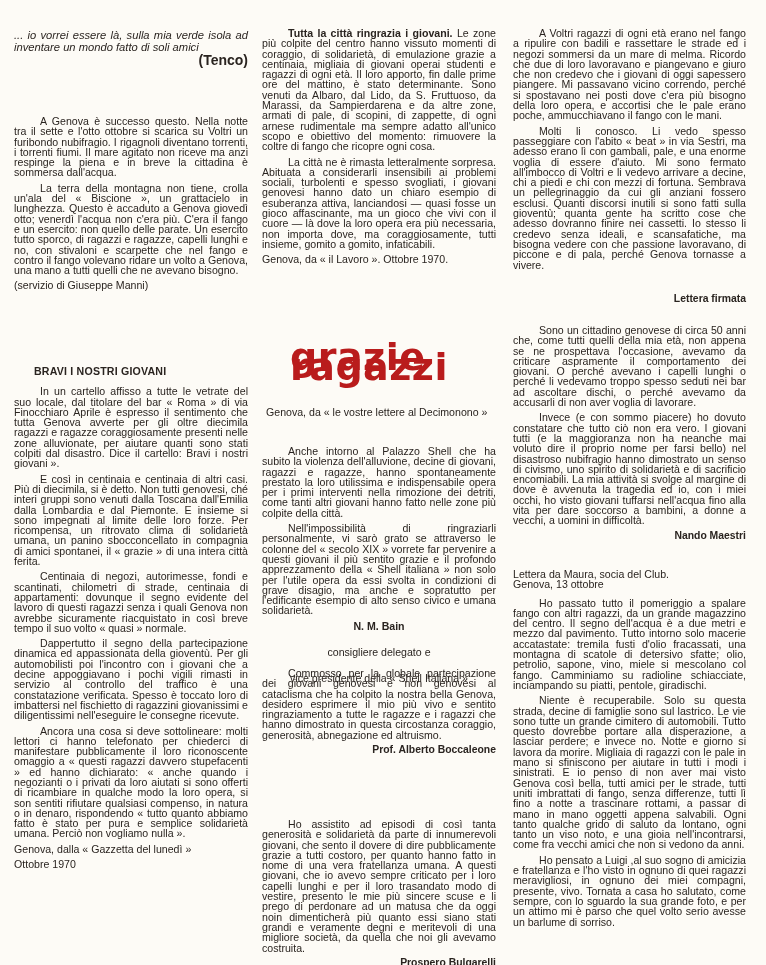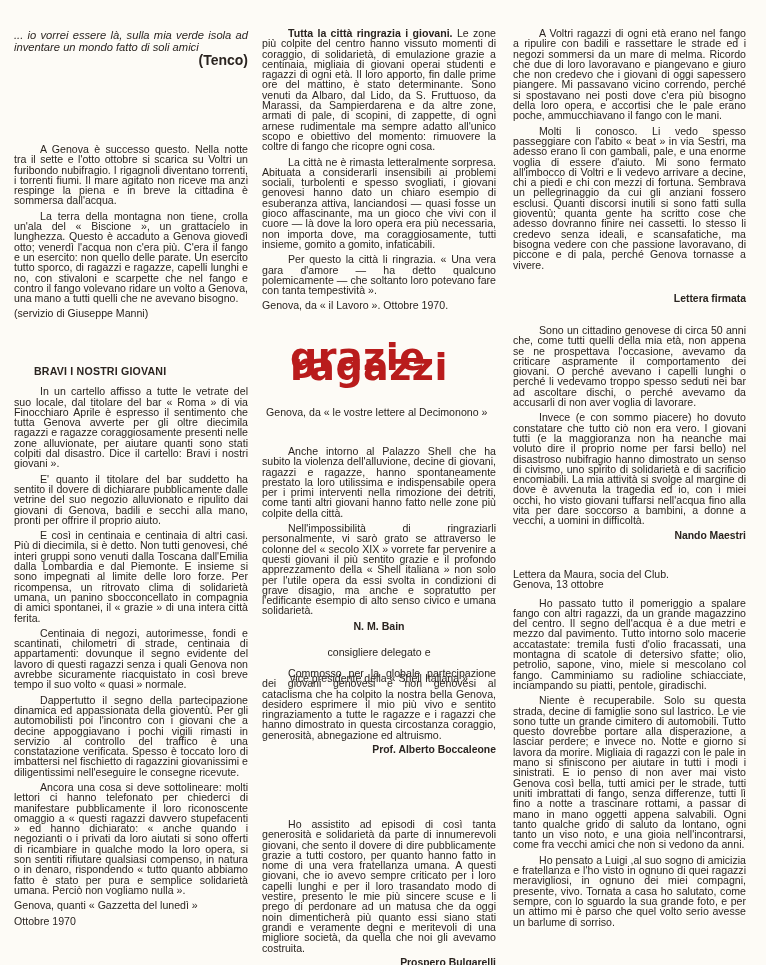--- a/index.html
+++ b/index.html
@@ -25,43 +25,41 @@
   .title { font-family: "DejaVu Sans", sans-serif; font-weight: bold; font-size: 38px; letter-spacing: 0.5px; color: #b91c1c; }
   .center { text-align: center; }
 </style>
 </head>
 <body>
 
 <div class="epigraph">... io vorrei essere là, sulla mia verde isola ad inventare un mondo fatto di soli amici</div>
 <div class="epi-author">(Tenco)</div>
 
 <div class="col" id="c1">
-  <div class="abs" style="top:116px;width:234px;margin-top:28px;">
+  <div class="abs" style="top:116px;width:234px;">
     <p>A Genova è successo questo. Nella notte tra il sette e l'otto ottobre si scarica su Voltri un furibondo nubifragio. I rigagnoli diventano torrenti, i torrenti fiumi. Il mare agitato non riceve ma anzi respinge la piena e in breve la cittadina è sommersa dall'acqua.</p>
     <p>La terra della montagna non tiene, crolla un'ala del « Biscione », un grattacielo in lunghezza. Questo è accaduto a Genova giovedì otto; venerdì l'acqua non c'era più. C'era il fango e un esercito: non quello delle parate. Un esercito tutto sporco, di ragazzi e ragazze, capelli lunghi e no, con stivaloni e scarpette che nel fango e contro il fango volevano ridare un volto a Genova, una mano a tutti quelli che ne avevano bisogno.</p>
     <p class="noindent">(servizio di Giuseppe Manni)</p>
   </div>
   <div class="abs" style="top:366px;width:234px;">
     <p class="noindent heading" style="margin-bottom:10px;">BRAVI I NOSTRI GIOVANI</p>
     <p>In un cartello affisso a tutte le vetrate del suo locale, dal titolare del bar « Roma » di via Finocchiaro Aprile è espresso il sentimento che tutta Genova avverte per gli oltre diecimila ragazzi e ragazze coraggiosamente presenti nelle zone alluvionate, per aiutare quanti sono stati colpiti dal disastro. Dice il cartello: Bravi i nostri giovani ».</p>
-    <p>E' quanto il titolare del bar suddetto ha sentito il dovere di dichiarare pubblicamente dalle vetrine del suo negozio alluvionato e ripulito dai giovani di Genova, badili e secchi alla mano, pronti per offrire il proprio aiuto.</p>
     <p>E così in centinaia e centinaia di altri casi. Più di diecimila, si è detto. Non tutti genovesi, ché interi gruppi sono venuti dalla Toscana dall'Emilia dalla Lombardia e dal Piemonte. E insieme si sono impegnati al limite delle loro forze. Per ricompensa, un ritrovato clima di solidarietà umana, un panino sbocconcellato in compagnia di amici spontanei, il « grazie » di una intera città ferita.</p>
     <p>Centinaia di negozi, autorimesse, fondi e scantinati, chilometri di strade, centinaia di appartamenti: dovunque il segno evidente del lavoro di questi ragazzi senza i quali Genova non avrebbe sicuramente riacquistato in così breve tempo il suo volto « quasi » normale.</p>
     <p>Dappertutto il segno della partecipazione dinamica ed appassionata della gioventù. Per gli automobilisti poi l'incontro con i giovani che a decine appoggiavano i pochi vigili rimasti in servizio al controllo del traffico è una constatazione verificata. Spesso è toccato loro di imbattersi nel fischietto di ragazzini giovanissimi e diligentissimi nell'eseguire le consegne ricevute.</p>
     <p>Ancora una cosa si deve sottolineare: molti lettori ci hanno telefonato per chiederci di manifestare pubblicamente il loro riconoscente omaggio a « questi ragazzi davvero stupefacenti » ed hanno dichiarato: « anche quando i negozianti o i privati da loro aiutati si sono offerti di ricambiare in qualche modo la loro opera, si son sentiti rifiutare qualsiasi compenso, in natura o in denaro, rispondendo « tutto quanto abbiamo fatto è stato per pura e semplice solidarietà umana. Perciò non vogliamo nulla ».</p>
-    <p class="noindent">Genova, quanti « Gazzetta del lunedì »</p>
+    <p class="noindent">Genova, dalla « Gazzetta del lunedì »</p>
     <p class="noindent">Ottobre 1970</p>
   </div>
 </div>
 
 <div class="col" id="c2">
   <div class="abs" style="top:28px;width:234px;">
     <p><span class="bold">Tutta la città ringrazia i giovani.</span><span> Le zone più colpite del centro hanno vissuto momenti di coraggio, di solidarietà, di emulazione grazie a centinaia, migliaia di giovani operai studenti e ragazzi di ogni età. Il loro apporto, fin dalle prime ore del mattino, è stato determinante. Sono venuti da Albaro, dal Lido, da S. Fruttuoso, da Marassi, da Sampierdarena e da altre zone, armati di pale, di scopini, di zappette, di ogni arnese rudimentale ma sempre adatto all'unico scopo e obiettivo del momento: rimuovere la coltre di fango che ricopre ogni cosa.</span></p>
     <p>La città ne è rimasta letteralmente sorpresa. Abituata a considerarli insensibili ai problemi sociali, turbolenti e spesso svogliati, i giovani genovesi hanno dato un chiaro esempio di esuberanza attiva, lanciandosi — quasi fosse un gioco affascinante, ma un gioco che vivi con il cuore — là dove la loro opera era più necessaria, non importa dove, ma coraggiosamente, tutti insieme, gomito a gomito, infaticabili.</p>
-    <p>Per questo la città li ringrazia. « Una vera gara d'amore — ha detto qualcuno polemicamente — che soltanto loro potevano fare con tanta tempestività ».</p>
     <p class="noindent">Genova, da « il Lavoro ». Ottobre 1970.</p>
   </div>
   <div class="abs title" style="top:352px;left:28px;width:230px;">grazie ragazzi</div>
   <div class="abs" style="top:407px;left:4px;width:234px;font-size:10.6px;">Genova, da « le vostre lettere al Decimonono »</div>
   <div class="abs" style="top:446px;width:234px;">
     <p>Anche intorno al Palazzo Shell che ha subito la violenza dell'alluvione, decine di giovani, ragazzi e ragazze, hanno spontaneamente prestato la loro utilissima e indispensabile opera per i primi interventi nella rimozione dei detriti, come tanti altri giovani hanno fatto nelle zone più colpite della città.</p>
     <p>Nell'impossibilità di ringraziarli personalmente, vi sarò grato se attraverso le colonne del « secolo XIX » vorrete far pervenire a questi giovani il più sentito grazie e il profondo apprezzamento della « Shell italiana » non solo per l'utile opera da essi svolta in condizioni di grave disagio, ma anche e sopratutto per l'edificante esempio di alto senso civico e umana solidarietà.</p>
     <p class="noindent center bold" style="margin:0;">N. M. Bain</p>
     <p class="noindent center" style="margin:16px;">consigliere delegato e</p>
     <p class="noindent center" style="margin:0;">vice presidente della « Shell Italiana »</p>

